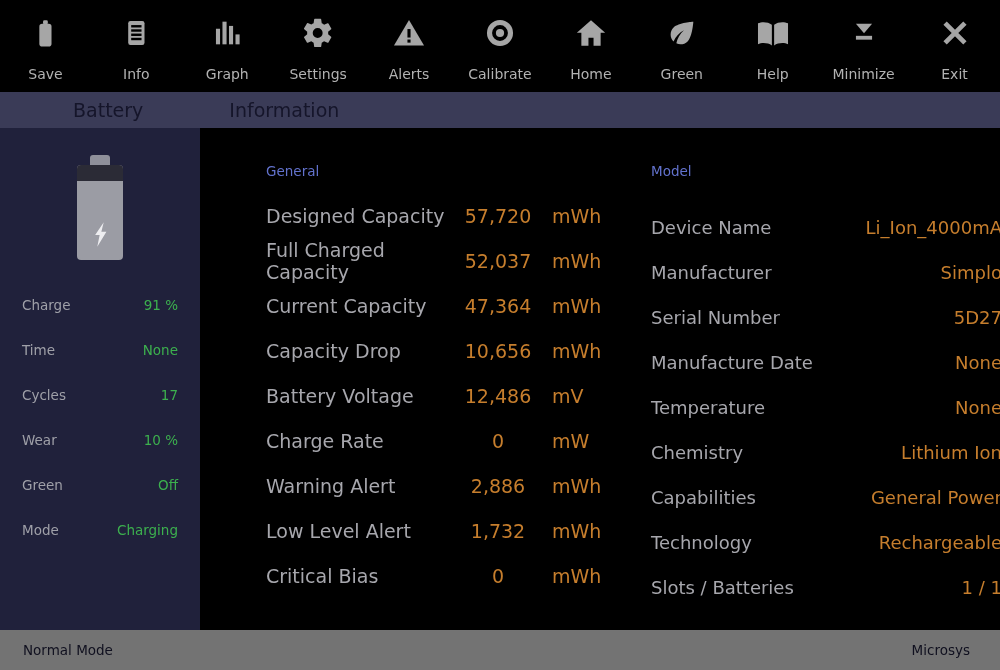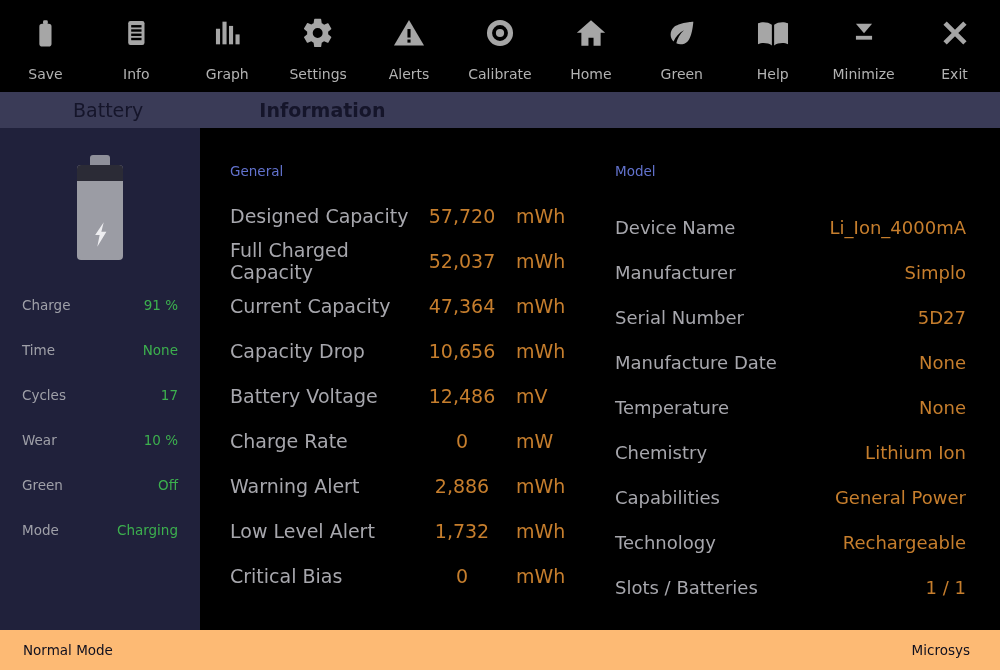--- a/index.html
+++ b/index.html
@@ -11,21 +11,21 @@
   .tool { flex:1; display:flex; flex-direction:column; align-items:center;
           justify-content:center; gap:16px; cursor:pointer; padding-top:6px; }
   .ticon { width:34px; height:34px; display:flex; align-items:center; justify-content:center; }
   .ticon svg { width:34px; height:34px; }
   .tlabel { color:#b2b2b2; font-size:14px; }
 
   
   .tabbar { height:36px; background:#3a3b57; display:flex; align-items:center;
             font-size:19px; color:#15152a; }
   .tab-battery { margin-left:73px; cursor:pointer; }
-  .tab-info { margin-left:116px; cursor:pointer;font-weight:bold; }
+  .tab-info { margin-left:86px; cursor:pointer; }
 
   
   .content { display:flex; height:502px; }
   .sidebar { width:200px; background:#20213b; flex:0 0 200px; }
   .main { flex:1; background:#000; padding:20px 0 0 30px; display:flex; gap:53px; }
 
   
   .batt { width:46px; margin:27px auto 0; }
   .batt-nub { width:20px; height:10px; background:#8f909a; border-radius:3px 3px 0 0; margin:0 auto; }
   .batt-body { width:46px; height:95px; background:#9b9ca4; border-radius:4px; overflow:hidden;
@@ -34,33 +34,33 @@
   .batt-bolt { flex:1; display:flex; align-items:flex-end; justify-content:center; padding-bottom:12px; }
   .batt-bolt svg { width:15px; height:26px; }
 
   .stats { margin-top:22px; }
   .stat-row { height:45px; display:flex; align-items:center; justify-content:space-between;
               padding:0 22px; font-size:13.5px; }
   .stat-label { color:#9fa0a8; }
   .stat-value { color:#3cb04e; }
 
   
-  .col-general { width:332px; }
+  .col-general { width:332px;margin-left:36px; }
   .col-model { width:351px; }
   .col-head { height:45px; display:flex; align-items:center; color:#6272cd; font-size:13.5px; }
   .g-row { height:45px; display:flex; align-items:center; font-size:19px; }
   .g-label { flex:1; color:#a7a7ad; }
   .g-value { width:80px; text-align:center; color:#c67e2d; }
   .g-unit { width:60px; padding-left:14px; color:#c67e2d; }
   .m-row { height:45px; display:flex; align-items:flex-end; justify-content:space-between; font-size:18px; }
   .m-label { color:#a7a7ad; }
   .m-value { color:#c67e2d; }
 
   
-  .statusbar { height:40px; background:#fdba74; display:flex; align-items:center;
+  .statusbar { height:40px; background:#737373; display:flex; align-items:center;
                justify-content:space-between; padding:0 30px 0 23px;
                font-size:13.5px; color:#10101f; }
 
   .ic { fill:#a6a6a6; }
 </style>
 </head>
 <body>
 
 <div class="toolbar">
 

